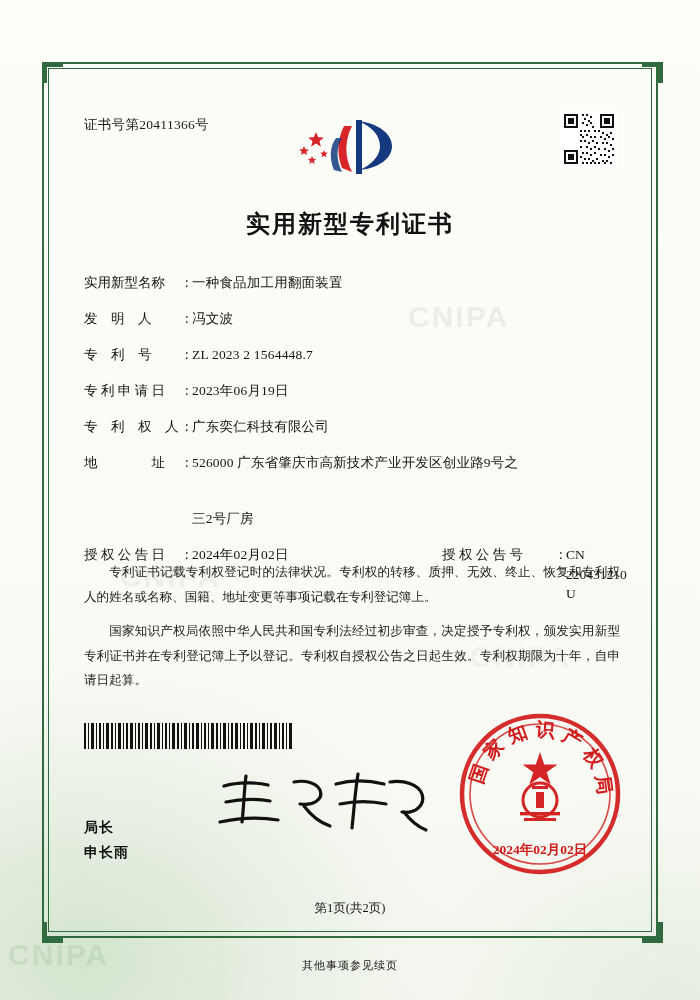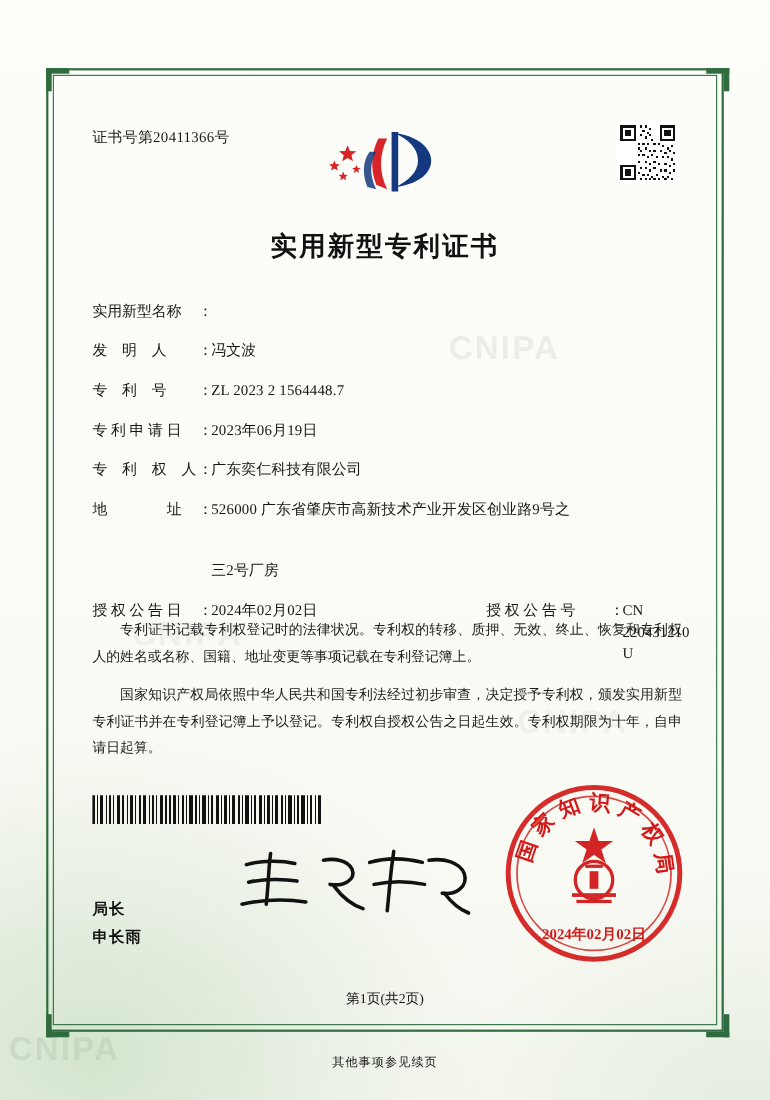--- a/index.html
+++ b/index.html
@@ -330,20 +330,21 @@
       </svg>
     </div>
 
     <div class="title">实用新型专利证书</div>
 
     <div class="fields">
 
       <div class="row">
         <span class="label">实用新型名称</span>
         <span class="colon">：</span>
+        <span class="value">一种食品加工用翻面装置</span>
       </div>
 
       <div class="row">
         <span class="label">发　明　人</span>
         <span class="colon">：</span>
         <span class="value">冯文波</span>
       </div>
 
       <div class="row">
         <span class="label">专　利　号</span>

